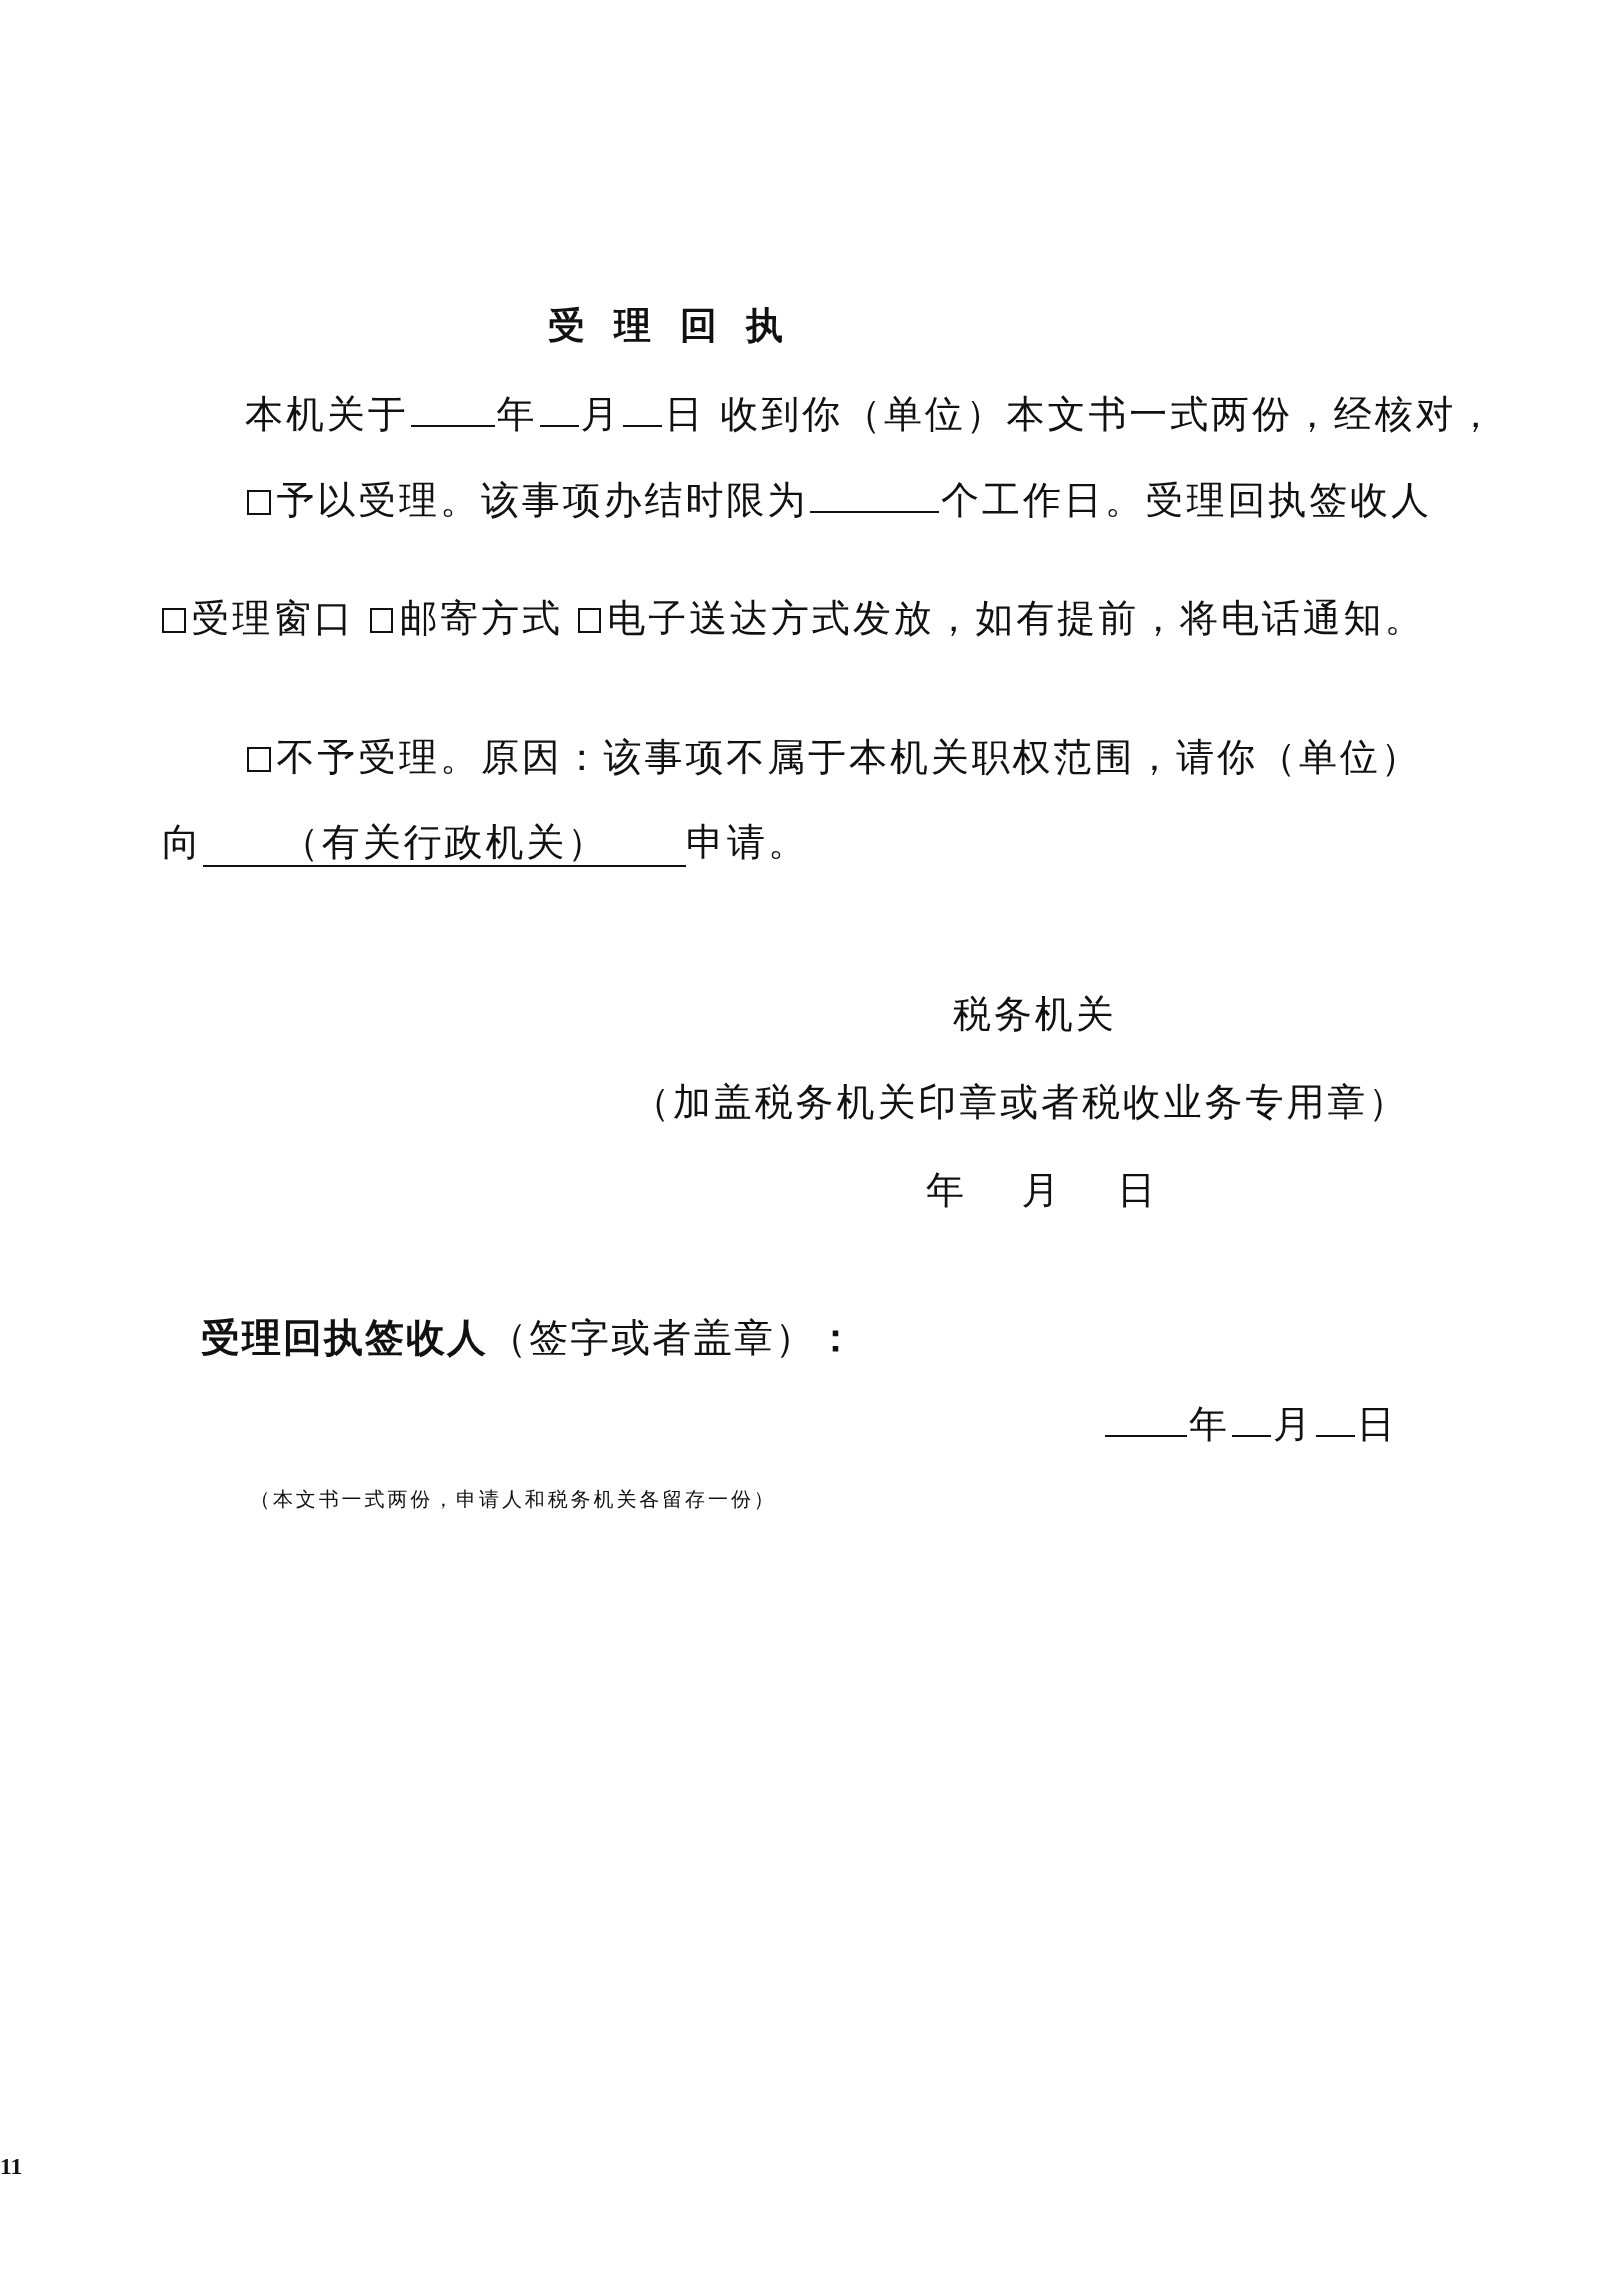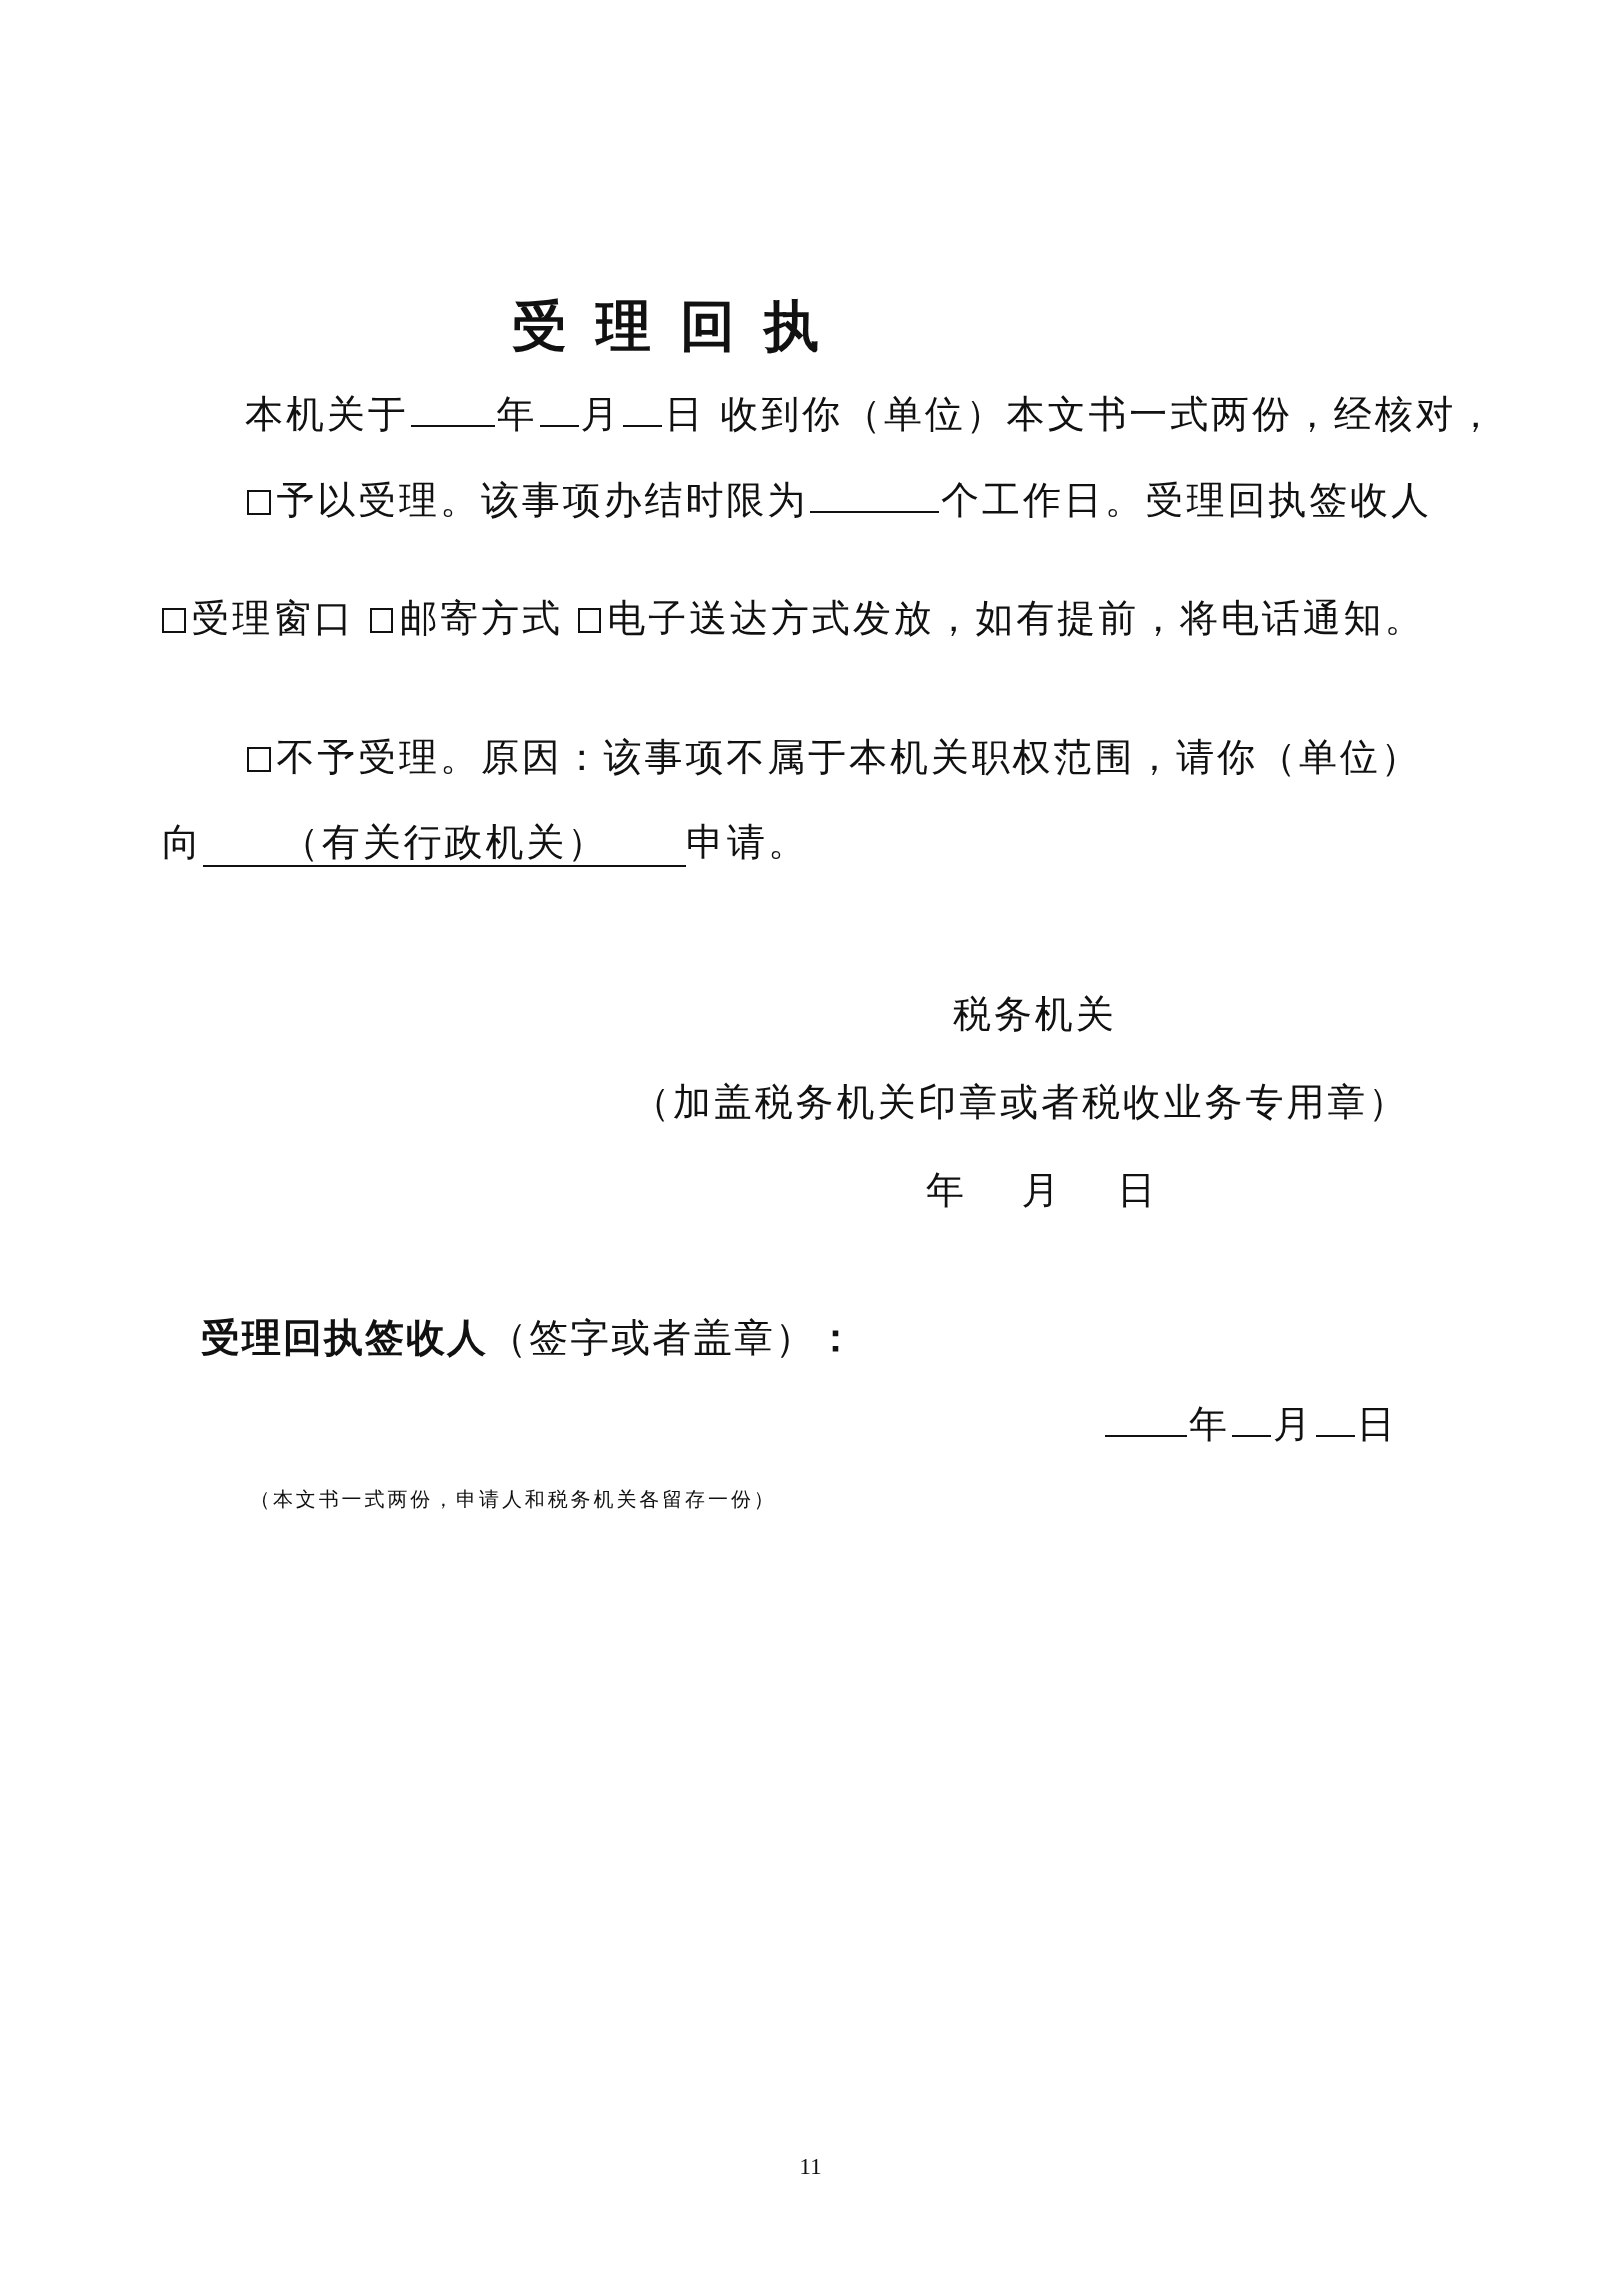--- a/index.html
+++ b/index.html
@@ -27,21 +27,21 @@
       font-size: 38px;
       line-height: 49px;
       letter-spacing: 2.9px;
     }
     .title {
       position: absolute;
       top: 296px;
       left: 0;
       width: 1331px;
       text-align: center;
-      font-size: 55px;
+      font-size: 37px;
       font-weight: bold;
       letter-spacing: 29px;
       line-height: 59px;
       padding-left: 29px;
       box-sizing: border-box;
     }
     .blank {
       display: inline-block;
       border-bottom: 2.9px solid #111;
       height: 35px;
@@ -90,24 +90,24 @@
       font-size: 20px;
       line-height: 39px;
       letter-spacing: 2.9px;
       white-space: nowrap;
     }
     .page-number {
       position: absolute;
       top: 2152px;
       left: 0;
       width: 1621px;
-      text-align: center;
       font-size: 23.5px;
       line-height: 29px;
       font-family: "Liberation Serif", serif;
+      font-weight: bold;
     }
   </style>
 </head>
 <body>
 
 <div class="page">
 
   <div class="title">受理回执</div>
 
   <div class="line" style="top:390px; left:245px;">

